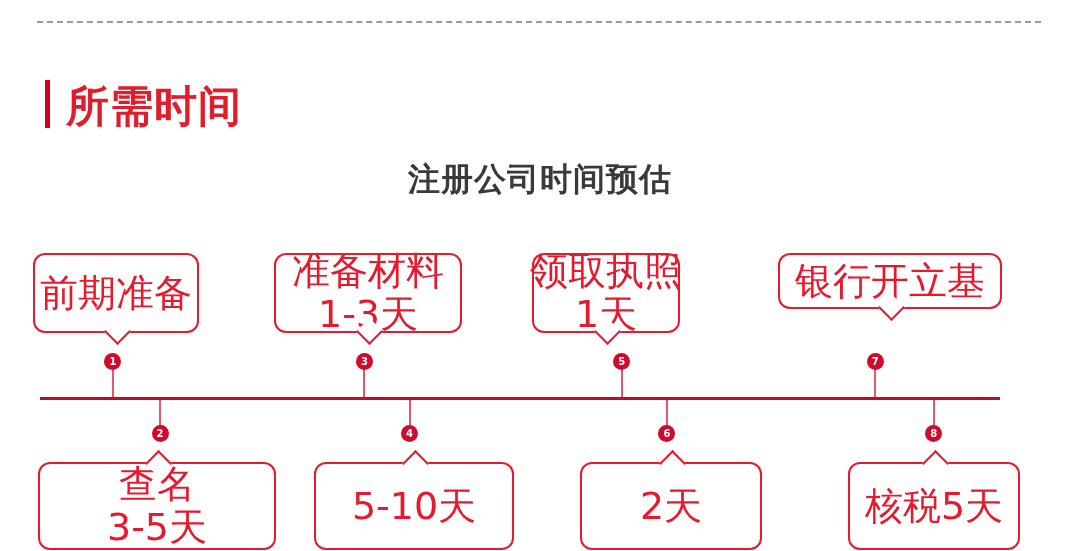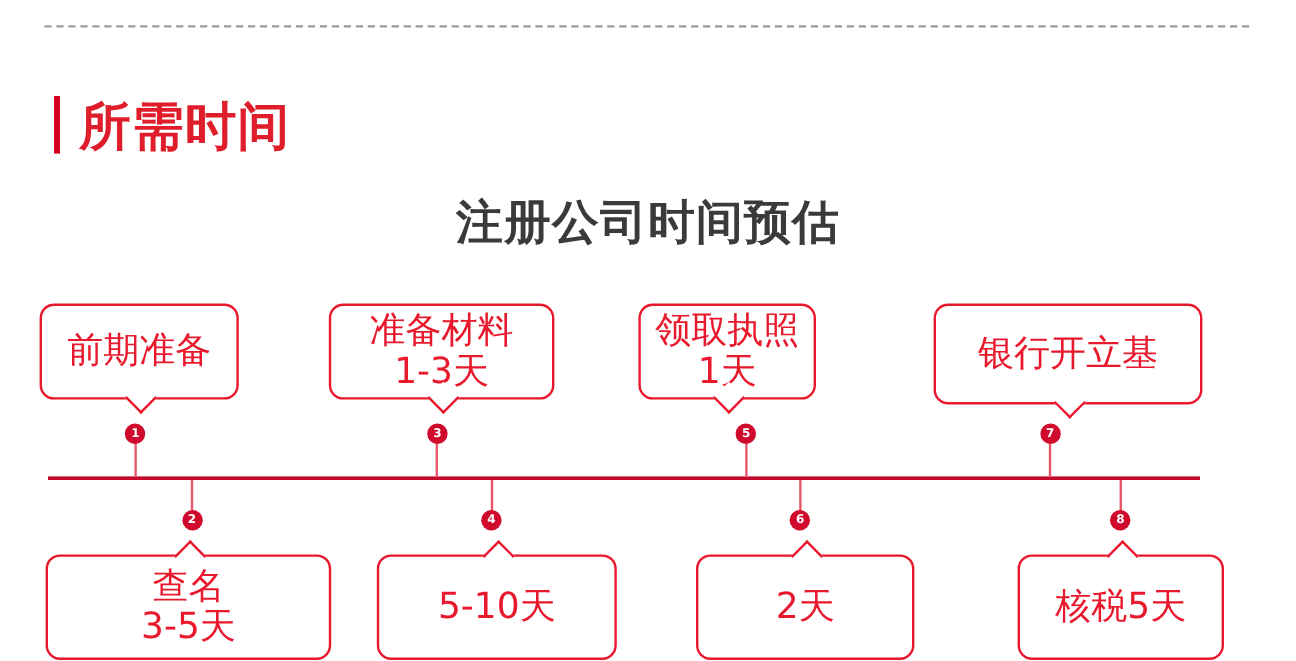--- a/index.html
+++ b/index.html
@@ -49,21 +49,21 @@
     white-space: nowrap;
   }
 
   
   .chart-title {
     position: absolute;
     left: 0;
     top: 158px;
     width: 1080px;
     text-align: center;
-    font-size: 39px;
+    font-size: 32px;
     font-weight: bold;
     color: #3a3a3a;
     letter-spacing: 1px;
   }
 
   
   .timeline-axis {
     position: absolute;
     left: 40px;
     top: 397px;
@@ -105,21 +105,21 @@
     box-sizing: border-box;
     border: 2px solid #e8192c;
     border-radius: 12px;
     background: #ffffff;
     color: #e8192c;
     display: flex;
     flex-direction: column;
     align-items: center;
     justify-content: center;
     text-align: center;
-    font-size: 30px;
+    font-size: 38px;
     line-height: 1.12;
     white-space: nowrap;
   }
   .bubble .line2 {
     display: block;
   }
 
   
   .tail {
     position: absolute;
@@ -194,21 +194,21 @@
       <div class="tail tail-down"></div>
     </div>
     <div class="stem down" style="left: 665.88px; top: 400px;"></div>
     <div class="marker" style="left: 658.38px; top: 425px;">6</div>
     <div class="bubble" style="width: 182px; height: 88px; left: 580px; top: 462px;">
       <span class="line2">2天</span>
       <div class="tail tail-up"></div>
     </div>
     <div class="stem up" style="left: 874.2px; top: 361px;"></div>
     <div class="marker" style="left: 866.7px; top: 353px;">7</div>
-    <div class="bubble" style="width: 224px; height: 84px; left: 778px; top: 253px;">
+    <div class="bubble" style="width: 224px; height: 56px; left: 778px; top: 253px;">
       <span>银行开立基</span>
       <div class="tail tail-down"></div>
     </div>
     <div class="stem down" style="left: 932.76px; top: 400px;"></div>
     <div class="marker" style="left: 925.26px; top: 425px;">8</div>
     <div class="bubble" style="width: 172px; height: 88px; left: 848px; top: 462px;">
       <span>核税5天</span>
       <div class="tail tail-up"></div>
     </div>
   </div>

